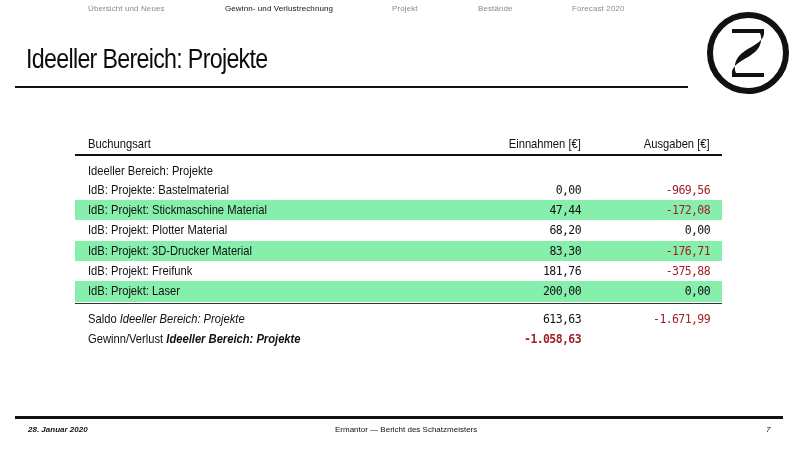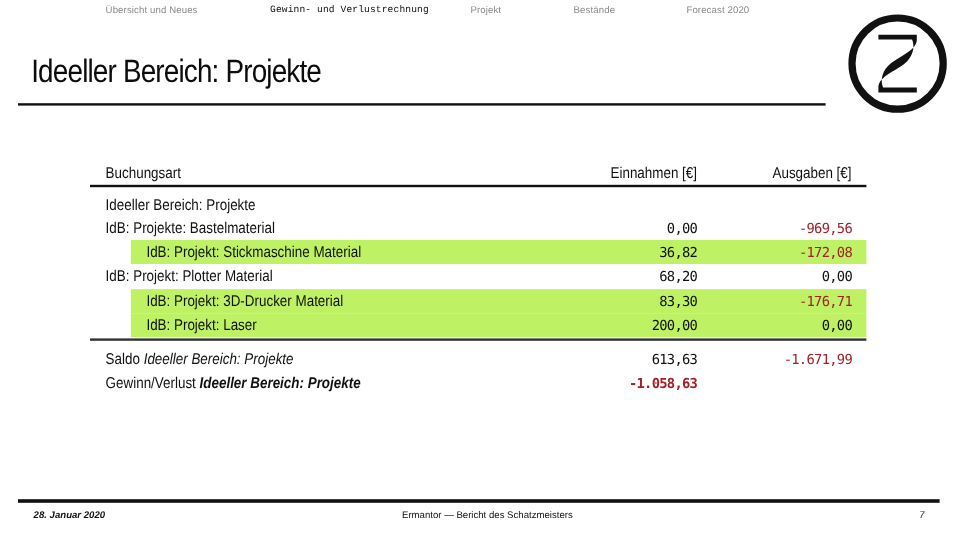--- a/index.html
+++ b/index.html
@@ -2,30 +2,30 @@
 <html><head>
 <meta charset="utf-8">
 <style>
   html, body { margin: 0; padding: 0; }
   body {
     width: 800px; height: 450px; background: #ffffff; position: relative; overflow: hidden;
     font-family: "Liberation Sans", "DejaVu Sans", sans-serif; color: #111;
   }
   .nav { position: absolute; top: 4px; left: 0; width: 688px; height: 14px; font-size: 8px; }
   .nav-item { position: absolute; top: 0; color: #8a8a8a; white-space: nowrap; letter-spacing: 0.1px; }
-  .nav-item.active { color: #111; font-family: Liberation Mono, monospace; }
+  .nav-item.active { color: #111; }
   .title {
     position: absolute; left: 26px; top: 44px; font-size: 27px; letter-spacing: -0.8px;
     transform: scaleX(0.86); transform-origin: left center; white-space: nowrap; color: #0c0c0c;
   }
   .title-rule { position: absolute; left: 15px; top: 86px; width: 673px; height: 2px; background: #111; }
   .logo { position: absolute; left: 704px; top: 9px; width: 88px; height: 88px; }
   .table { position: absolute; left: 75px; top: 134px; width: 647px; font-size: 13px; }
   .trow { position: relative; height: 20.3px; line-height: 20.3px; white-space: nowrap; }
-  .trow.shaded { background: #bef264; margin-left: 34px; }
+  .trow.shaded { background: #86efac; }
   .cell-label { position: absolute; left: 13px; top: 0; transform: scaleX(0.86); transform-origin: left center; }
   .cell-in { position: absolute; right: 141px; top: 0; font-family: "DejaVu Sans Mono", monospace; font-size: 11.5px; letter-spacing: -0.6px; }
   .cell-out { position: absolute; right: 12px; top: 0; font-family: "DejaVu Sans Mono", monospace; font-size: 11.5px; letter-spacing: -0.6px; }
   .neg { color: #a1202a; }
   .head .cell-in, .head .cell-out { font-family: "Liberation Sans", sans-serif; font-size: 13px; letter-spacing: 0; transform: scaleX(0.86); transform-origin: right center; }
   .head-rule { height: 1.5px; background: #111; margin-top: 0; margin-bottom: 6px; }
   .mid-rule { height: 1.5px; background: #333; margin-top: 1px; margin-bottom: 5px; }
   .italic { font-style: italic; }
   .bold { font-weight: bold; }
   .footer-rule { position: absolute; left: 15px; top: 416px; width: 768px; height: 2.5px; background: #111; }
@@ -69,32 +69,37 @@
     <span class="cell-label">Ideeller Bereich: Projekte</span>
   </div>
 
   <div class="trow">
     <span class="cell-label">IdB: Projekte: Bastelmaterial</span>
     <span class="cell-in">0,00</span>
     <span class="cell-out neg">-969,56</span>
   </div>
   <div class="trow shaded">
     <span class="cell-label">IdB: Projekt: Stickmaschine Material</span>
-    <span class="cell-in">36,82</span>
+    <span class="cell-in">47,44</span>
     <span class="cell-out neg">-172,08</span>
   </div>
   <div class="trow">
     <span class="cell-label">IdB: Projekt: Plotter Material</span>
     <span class="cell-in">68,20</span>
     <span class="cell-out">0,00</span>
   </div>
   <div class="trow shaded">
     <span class="cell-label">IdB: Projekt: 3D-Drucker Material</span>
     <span class="cell-in">83,30</span>
     <span class="cell-out neg">-176,71</span>
+  </div>
+  <div class="trow">
+    <span class="cell-label">IdB: Projekt: Freifunk</span>
+    <span class="cell-in">181,76</span>
+    <span class="cell-out neg">-375,88</span>
   </div>
   <div class="trow shaded">
     <span class="cell-label">IdB: Projekt: Laser</span>
     <span class="cell-in">200,00</span>
     <span class="cell-out">0,00</span>
   </div>
 
   <div class="mid-rule"></div>
 
   <div class="trow">

